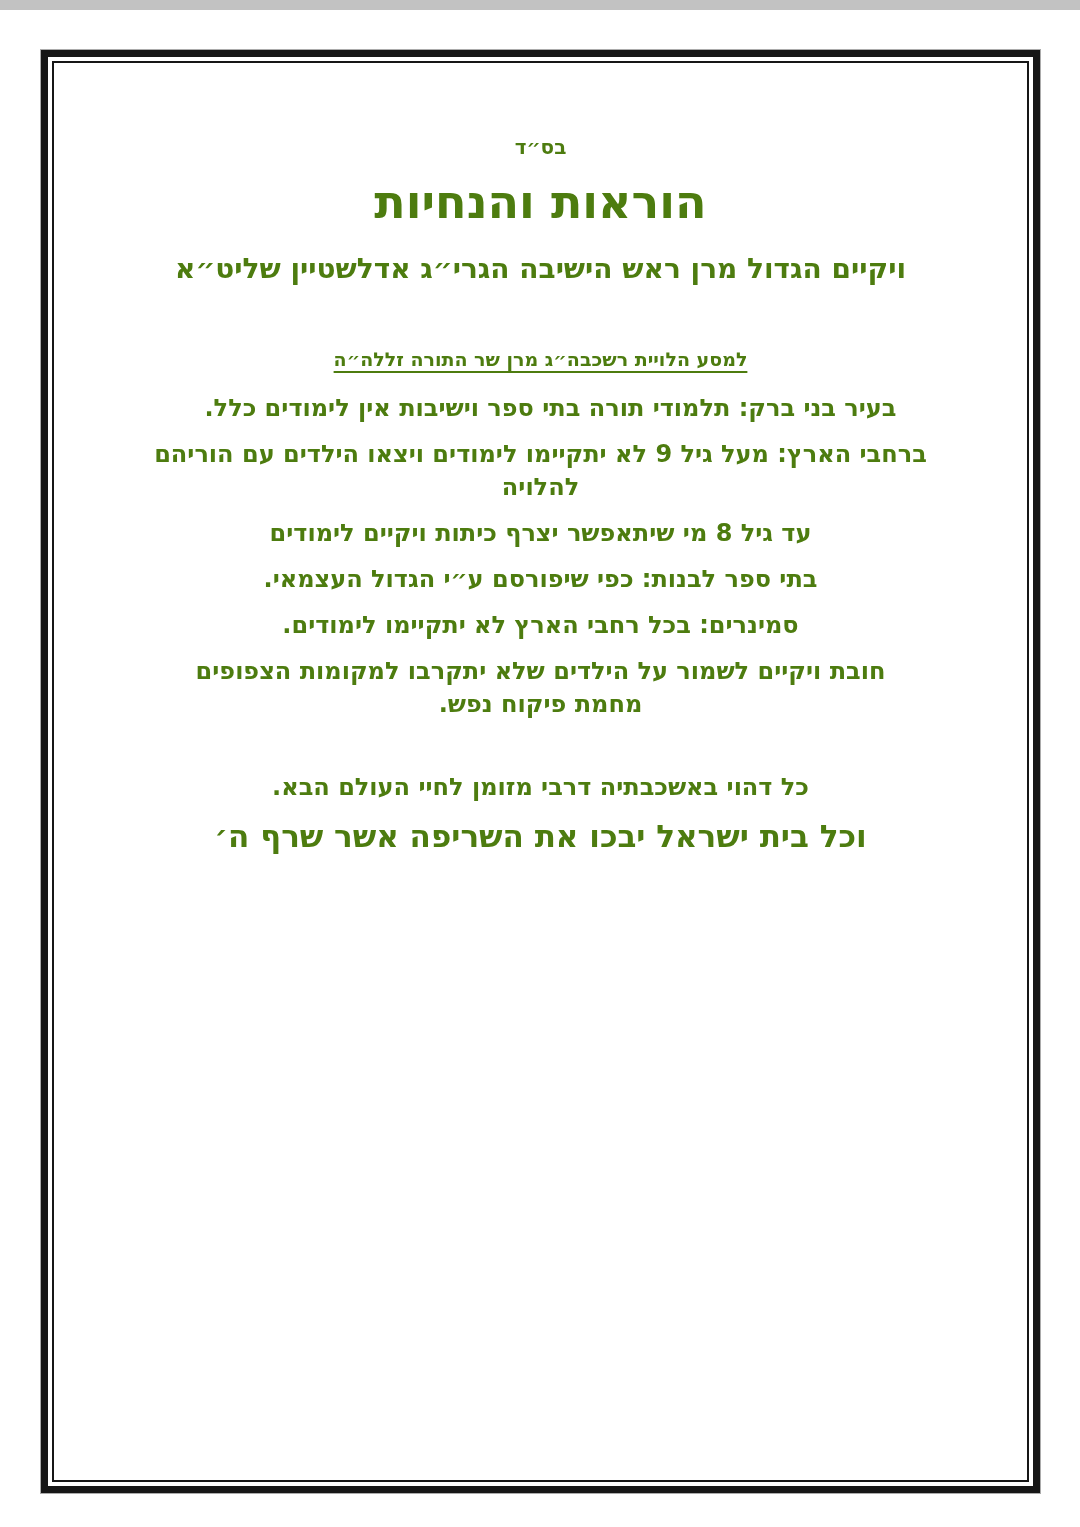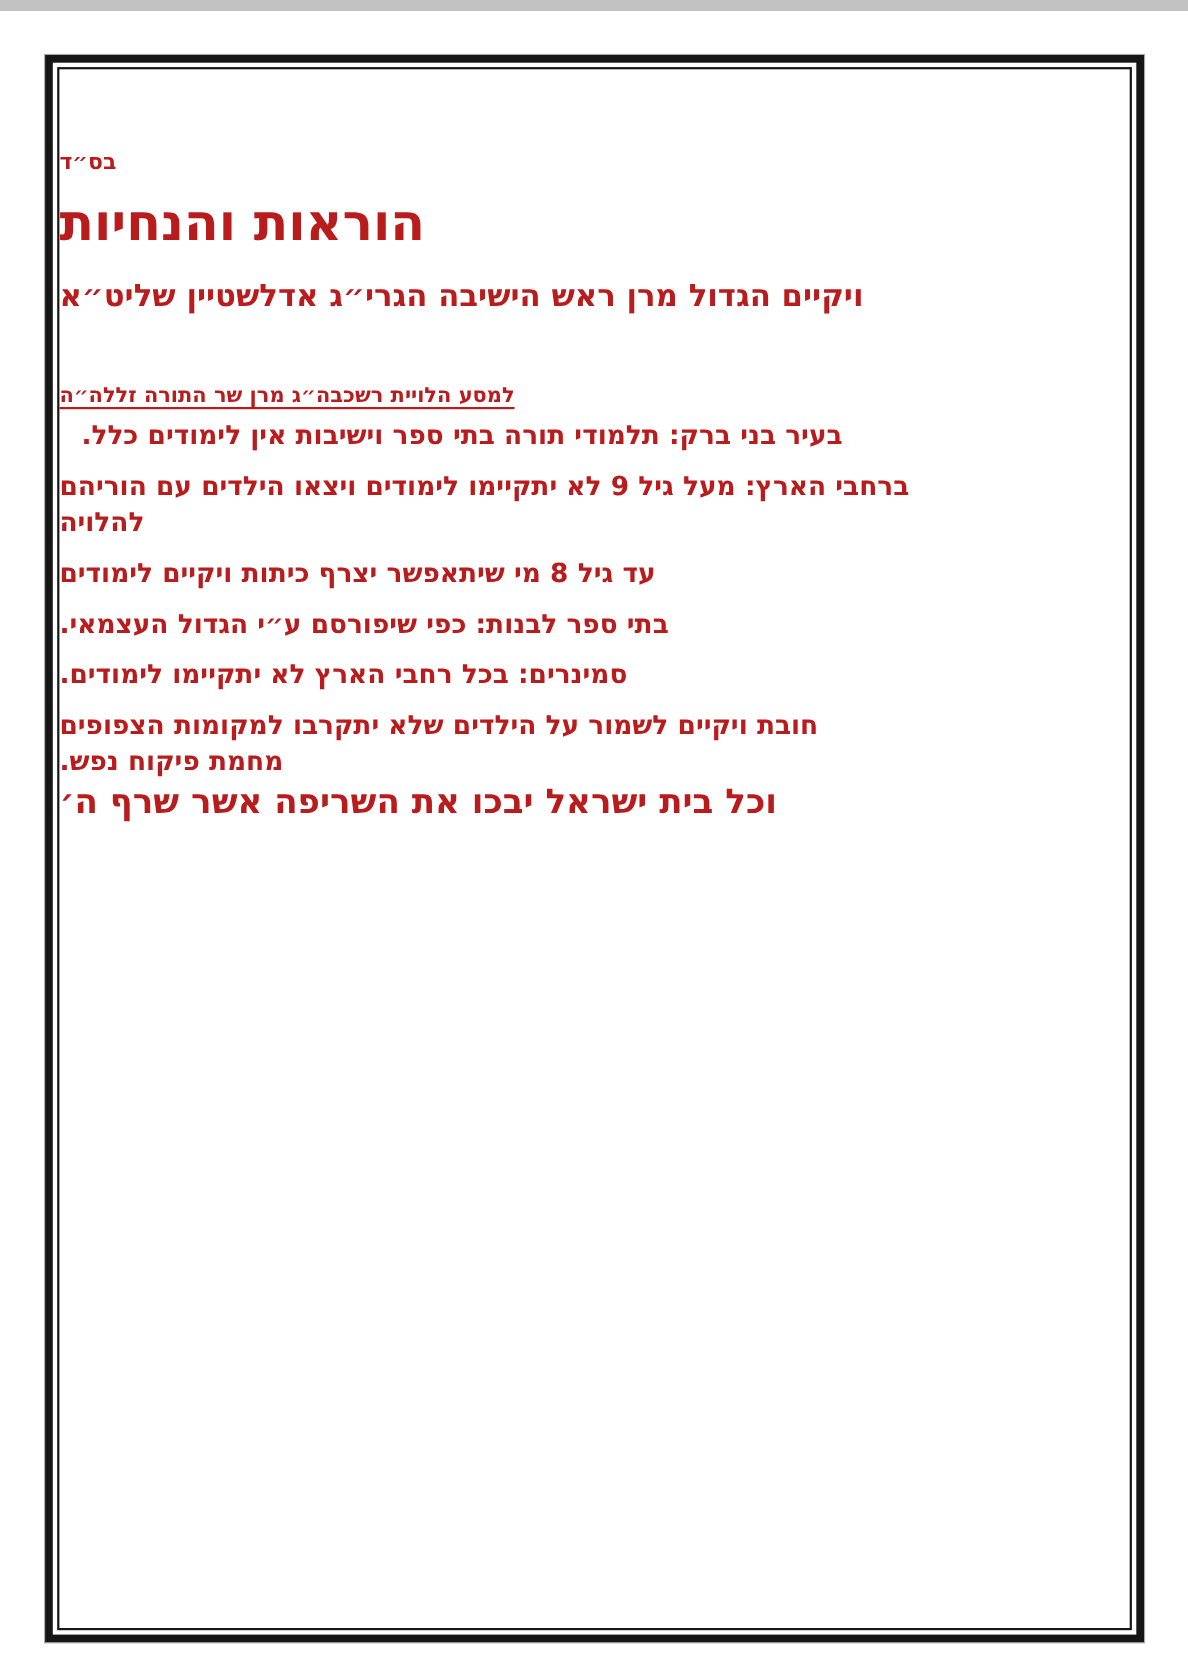--- a/index.html
+++ b/index.html
@@ -33,22 +33,22 @@
     background: #ffffff;
   }
   .frame-inner {
     width: 100%;
     height: 100%;
     box-sizing: border-box;
     border: 2px solid #161616;
   }
   .content {
     direction: rtl;
-    text-align: left;
-    color: #b91c1c;
+    text-align: center;
+    color: #4d7c0f;
     font-weight: bold;
     padding-top: 72px;
   }
   .bsd {
     font-size: 20px;
     line-height: 1.2;
   }
   .title {
     font-size: 46px;
     line-height: 1.2;
@@ -66,31 +66,32 @@
     text-decoration: underline;
     text-decoration-thickness: 2px;
     text-underline-offset: 5px;
   }
   .para {
     font-size: 24px;
     line-height: 1.375;
     margin-top: 13px;
   }
   .para-first {
-    margin-top: 9px;
+    margin-top: 21px;
     padding-left: 20px;
   }
   .closing {
     font-size: 24px;
     line-height: 1.35;
     margin-top: 50px;
   }
   .final {
     font-size: 31px;
     line-height: 1.3;
+    margin-top: 12px;
   }
 </style>
 </head>
 <body>
 
 <div class="top-strip"></div>
 
 <div class="frame">
   <div class="frame-inner">
     <div class="content">
@@ -122,18 +123,19 @@
 
       <div class="para">
         <div>סמינרים: בכל רחבי הארץ לא יתקיימו לימודים.</div>
       </div>
 
       <div class="para">
         <div>חובת ויקיים לשמור על הילדים שלא יתקרבו למקומות הצפופים</div>
         <div>מחמת פיקוח נפש.</div>
       </div>
 
+      <div class="closing">כל דהוי באשכבתיה דרבי מזומן לחיי העולם הבא.</div>
 
       <div class="final">וכל בית ישראל יבכו את השריפה אשר שרף ה׳</div>
 
     </div>
   </div>
 </div>
 
 </body></html>

